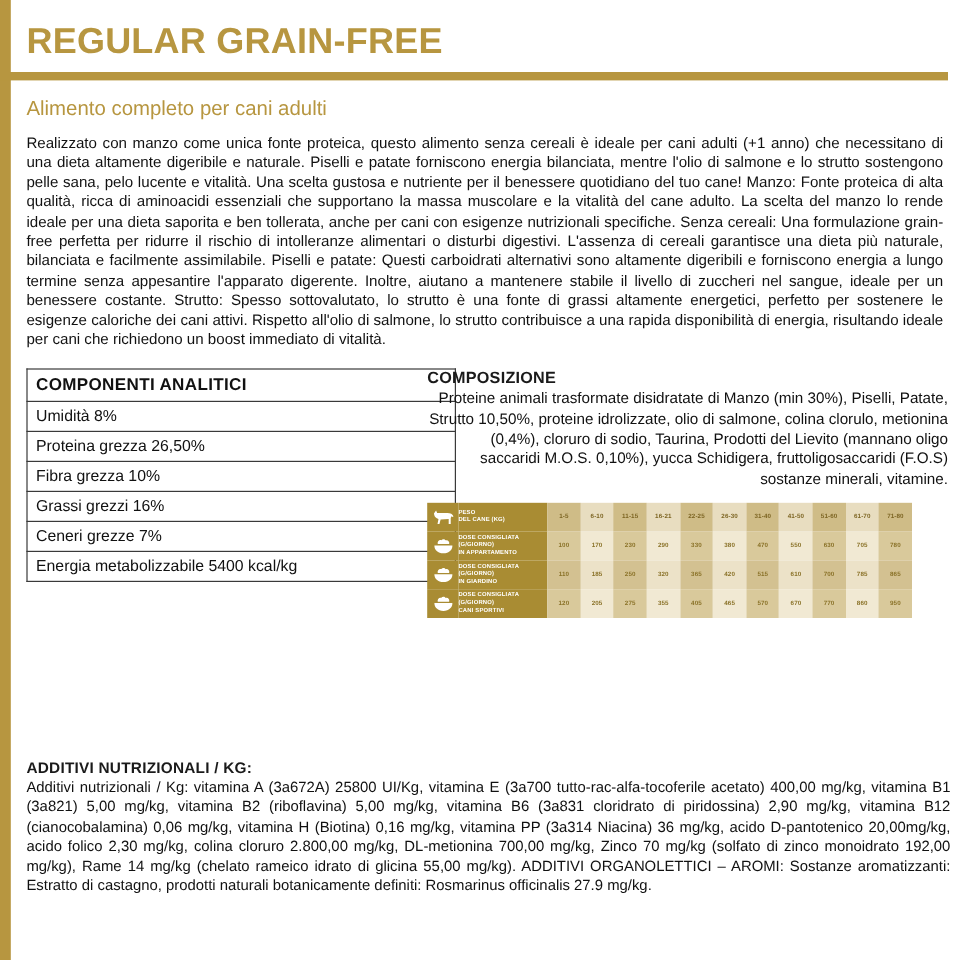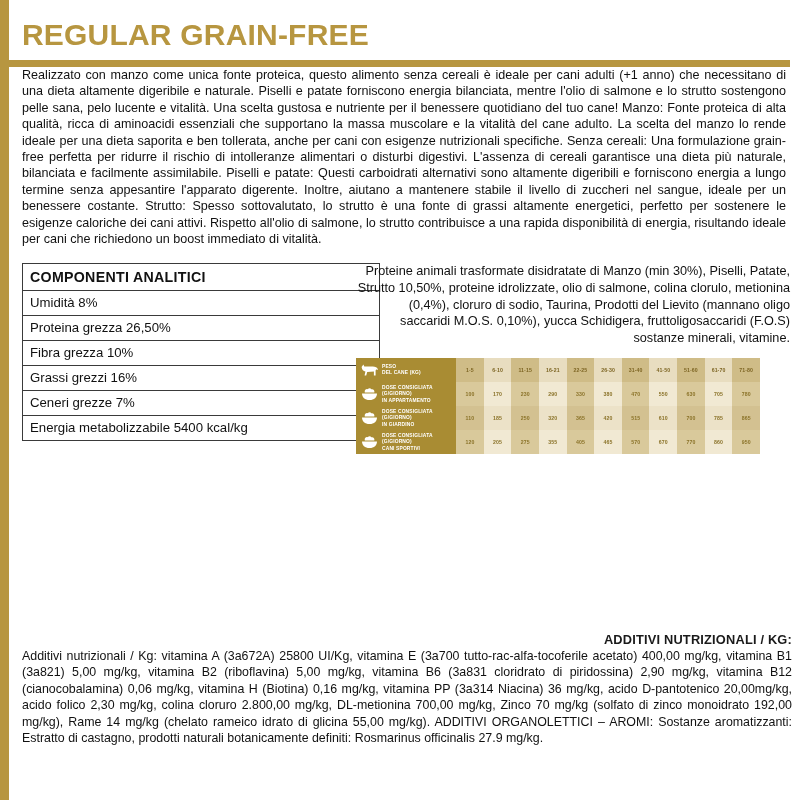--- a/index.html
+++ b/index.html
@@ -63,34 +63,35 @@
   .shadeB{background:#f1e9d3;}
   .hdr .shadeA{background:#cfbc87;}
   .hdr .shadeB{background:#e8ddc0;}
   .r2 .shadeA{background:#d3c191;}
   .r2 .shadeB{background:#ece2c8;}
   .r3 .shadeA{background:#d9c99b;}
   .r3 .shadeB{background:#f1e9d3;}
   .f-icon svg{display:block;margin:0 auto;}
 
   .footer{position:absolute;left:22px;top:632px;width:770px;}
-  .foot-title{font-size:12.8px;font-weight:bold;letter-spacing:0.2px;margin-bottom:1px;text-align:right;}
+  .foot-title{font-size:12.8px;font-weight:bold;letter-spacing:0.2px;margin-bottom:1px;}
   .foot-text{font-size:12.4px;line-height:16.4px;text-align:justify;color:#111;}
 </style>
 </head>
 <body>
 
 <div class="page">
 
   <div class="left-bar"></div>
 
   <div class="content">
 
     <div class="title">REGULAR GRAIN-FREE</div>
     <div class="rule"></div>
+    <div class="subtitle">Alimento completo per cani adulti</div>
 
     <div class="body-text">Realizzato con manzo come unica fonte proteica, questo alimento senza cereali è ideale per cani adulti (+1 anno) che necessitano di una dieta altamente digeribile e naturale. Piselli e patate forniscono energia bilanciata, mentre l'olio di salmone e lo strutto sostengono pelle sana, pelo lucente e vitalità. Una scelta gustosa e nutriente per il benessere quotidiano del tuo cane! Manzo: Fonte proteica di alta qualità, ricca di aminoacidi essenziali che supportano la massa muscolare e la vitalità del cane adulto. La scelta del manzo lo rende ideale per una dieta saporita e ben tollerata, anche per cani con esigenze nutrizionali specifiche. Senza cereali: Una formulazione grain-free perfetta per ridurre il rischio di intolleranze alimentari o disturbi digestivi. L'assenza di cereali garantisce una dieta più naturale, bilanciata e facilmente assimilabile. Piselli e patate: Questi carboidrati alternativi sono altamente digeribili e forniscono energia a lungo termine senza appesantire l'apparato digerente. Inoltre, aiutano a mantenere stabile il livello di zuccheri nel sangue, ideale per un benessere costante. Strutto: Spesso sottovalutato, lo strutto è una fonte di grassi altamente energetici, perfetto per sostenere le esigenze caloriche dei cani attivi. Rispetto all'olio di salmone, lo strutto contribuisce a una rapida disponibilità di energia, risultando ideale per cani che richiedono un boost immediato di vitalità.</div>
 
     <div class="cols">
 
       <div class="col-left">
         <table class="analytic">
           <tbody>
             <tr>
                 <td class="head">COMPONENTI ANALITICI</td>
@@ -111,20 +112,21 @@
                 <td>Ceneri grezze 7%</td>
               </tr>
             <tr>
                 <td>Energia metabolizzabile 5400 kcal/kg</td>
               </tr>
           </tbody>
         </table>
       </div>
 
       <div class="col-right">
+        <div class="comp-title">COMPOSIZIONE</div>
         <div class="comp-text">Proteine animali trasformate disidratate di Manzo (min 30%), Piselli, Patate, Strutto 10,50%, proteine idrolizzate, olio di salmone, colina clorulo, metionina (0,4%), cloruro di sodio, Taurina, Prodotti del Lievito (mannano oligo saccaridi M.O.S. 0,10%), yucca Schidigera, fruttoligosaccaridi (F.O.S) sostanze minerali, vitamine.</div>
 
         <div class="feed-wrap">
           <table class="feed">
             <tbody>
 
               <tr class="hdr">
                 <td class="f-icon">
                   <span>
                     <svg width="19" height="14" viewBox="0 0 19 14" aria-hidden="true">

